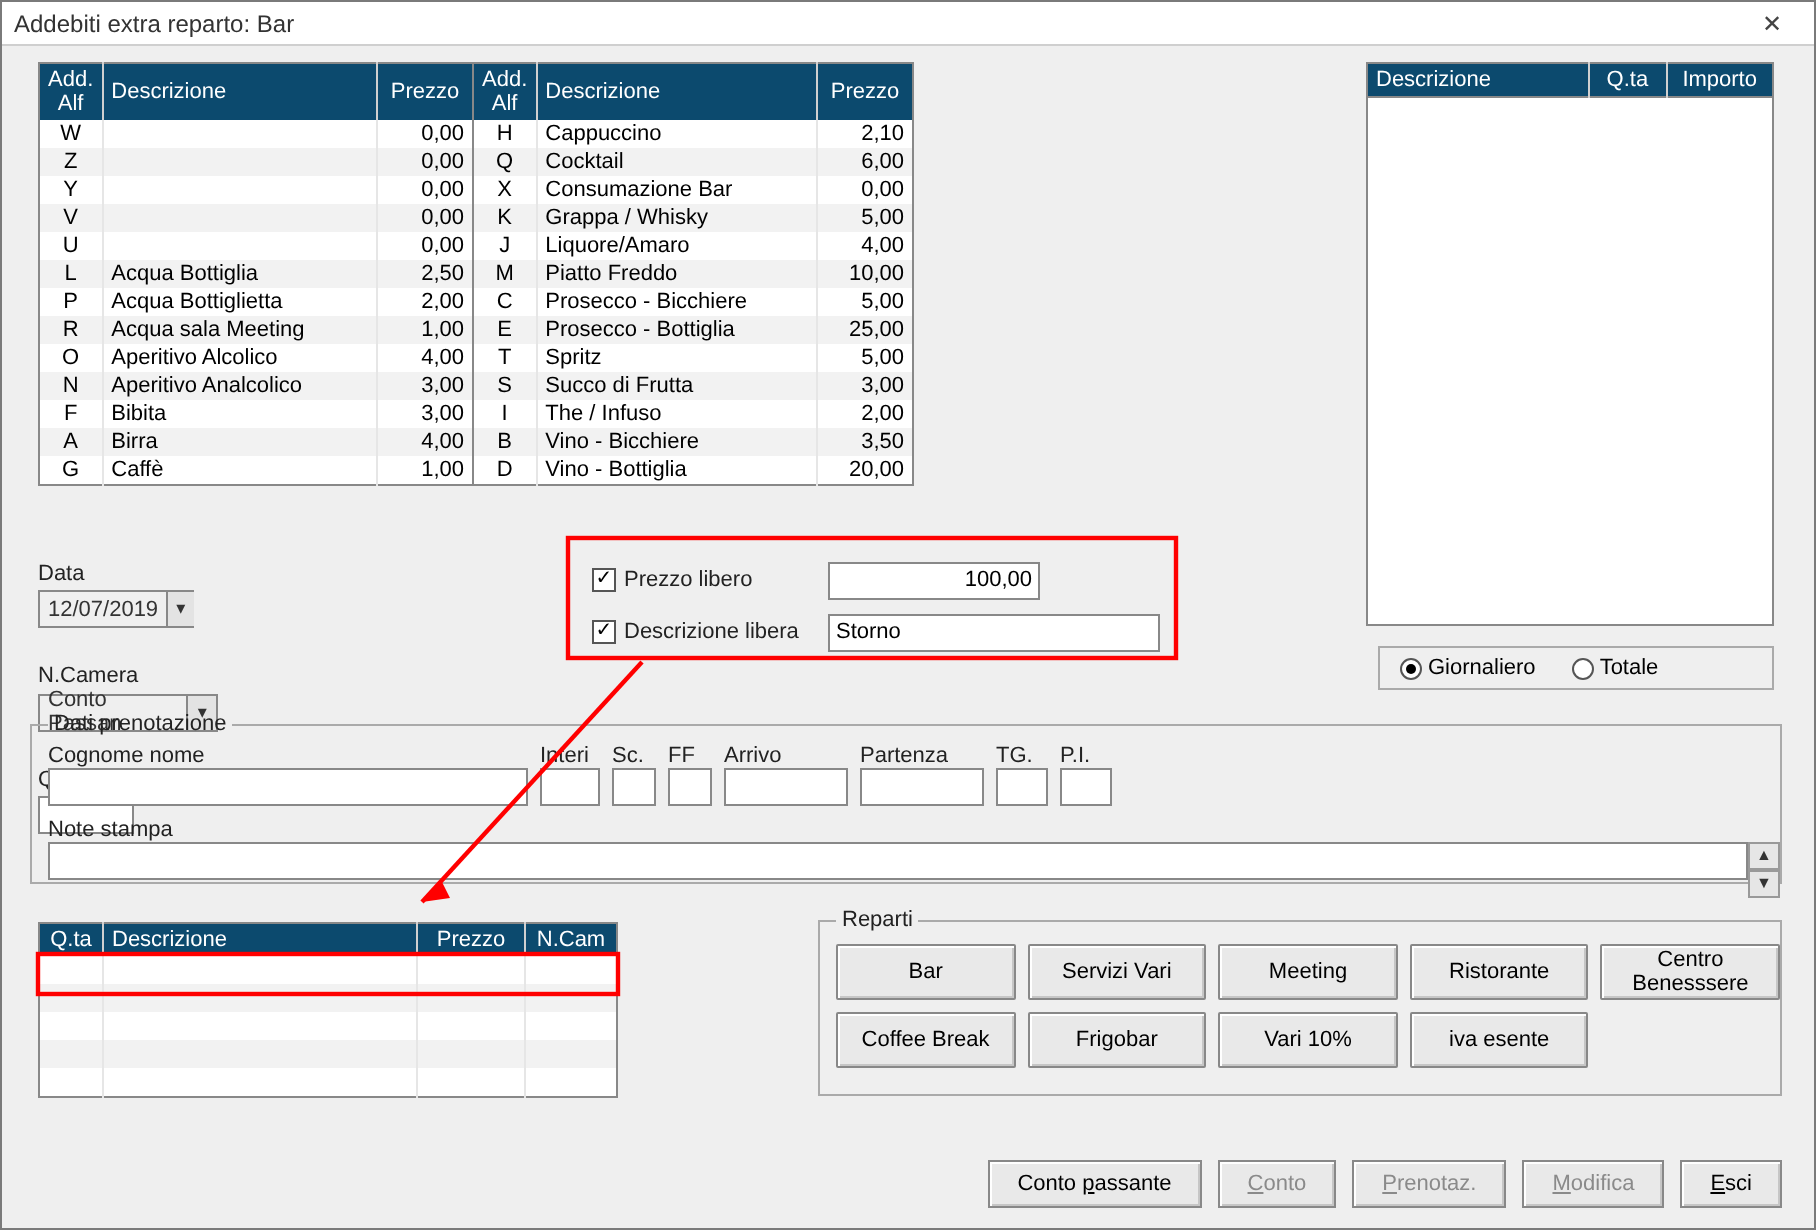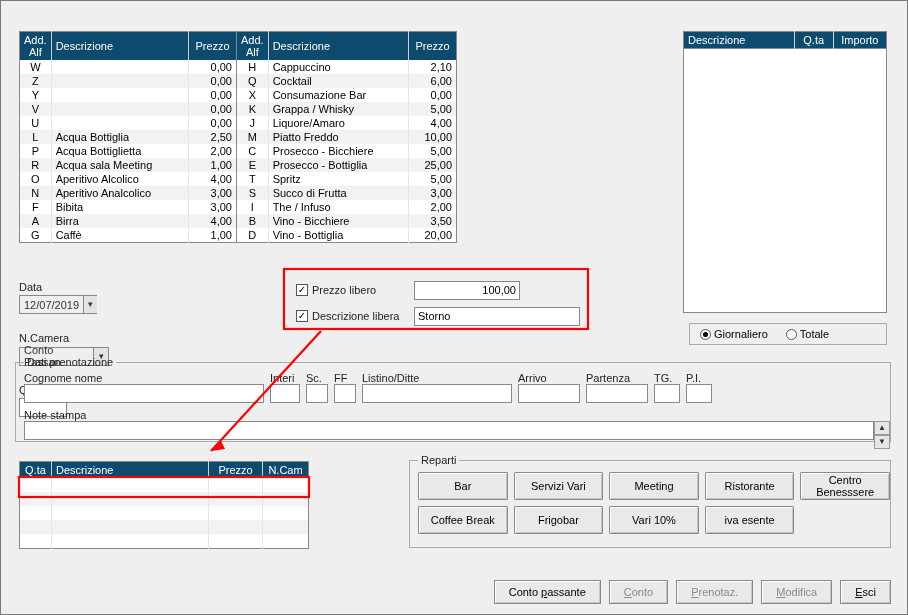--- a/index.html
+++ b/index.html
@@ -50,20 +50,25 @@
   svg.overlay { position:absolute; top:0; left:0; pointer-events:none; }
   .redbox { fill:none; stroke:#ff0000; stroke-width:2.2; }
   .arrow { stroke:#ff0000; stroke-width:2.2; fill:none; }
   .arrowhead { fill:#ff0000; }
 
   .scrollbtn { width:16px; height:14px; background:#e6e6e6; border:1px solid #999; text-align:center; font-size:8px; line-height:12px; color:#333; }
 </style>
 </head>
 <body>
 <div class="window">
+  <div class="titlebar">
+    <span>Addebiti extra reparto: Bar</span>
+    <span class="spacer"></span>
+    <span class="x">✕</span>
+  </div>
 
   <div style="position:absolute; top:30px; left:18px; display:flex;">
     <table class="grid" id="tblLeft" style="border-collapse:collapse; width:218px;">
       <thead>
           <tr>
         <th style="width:30px"><span>Add. Alf</span></th>
         <th style="text-align:left"><span>Descrizione</span></th>
         <th style="width:48px"><span>Prezzo</span></th>
       </tr>
         </thead>
@@ -277,24 +282,20 @@
       <div style="flex:0 0 30px;">
         <div class="label">Interi</div>
         <input class="field" style="width: 100%;">
       </div>
       <div style="flex:0 0 22px;">
         <div class="label">Sc.</div>
         <input class="field" style="width: 100%;">
       </div>
       <div style="flex:0 0 22px;">
         <div class="label">FF</div>
-        <input class="field" style="width: 100%;">
-      </div>
-      <div style="flex:0 0 150px;">
-        <div class="label">Listino/Ditte</div>
         <input class="field" style="width: 100%;">
       </div>
       <div style="flex:0 0 62px;">
         <div class="label">Arrivo</div>
         <input class="field" style="width: 100%;">
       </div>
       <div style="flex:0 0 62px;">
         <div class="label">Partenza</div>
         <input class="field" style="width: 100%;">
       </div>

